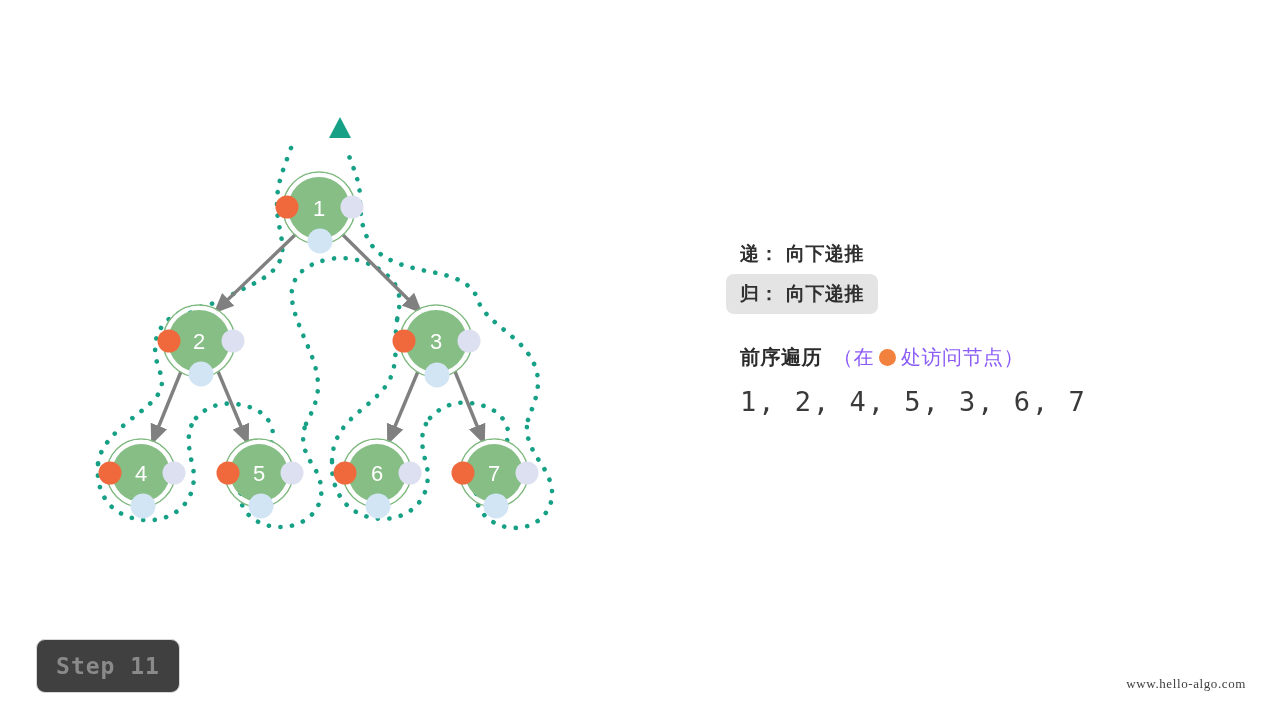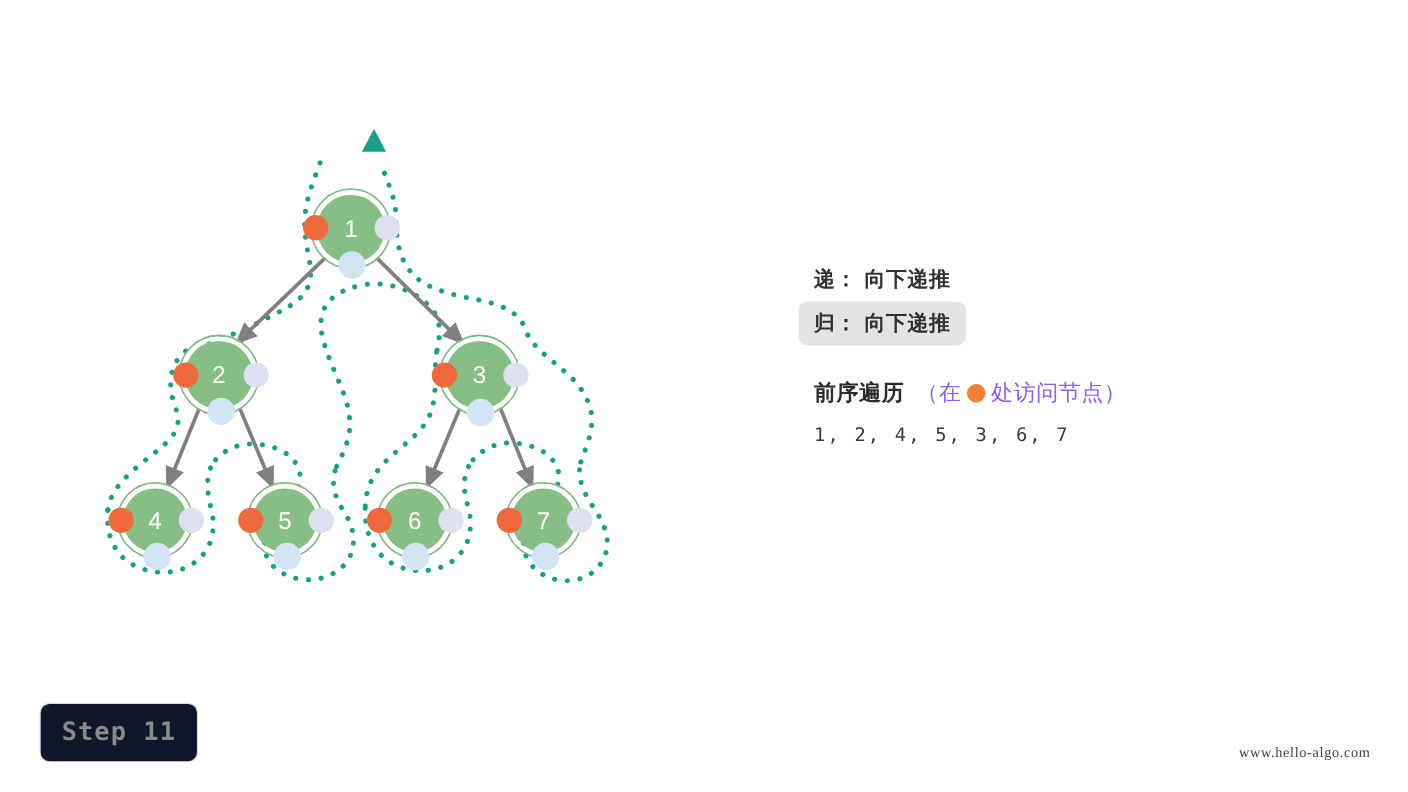--- a/index.html
+++ b/index.html
@@ -86,36 +86,36 @@
     width: 17px;
     height: 17px;
     border-radius: 50%;
     background: #f2813d;
     vertical-align: -2px;
     margin: 0 5px;
   }
   #order-sequence {
     margin-top: 15px;
     font-family: "DejaVu Sans Mono", "Liberation Mono", monospace;
-    font-size: 17px;
+    font-size: 27px;
     color: #3a3a3a;
     letter-spacing: 2px;
   }
 
   
   #step-badge {
     position: absolute;
     left: 36px;
     top: 639px;
     width: 144px;
     height: 54px;
     box-sizing: border-box;
     border: 1px solid #d8d8d8;
     border-radius: 9px;
-    background: #0f172a;
+    background: #404040;
     display: flex;
     align-items: center;
     justify-content: center;
     font-family: "DejaVu Sans Mono", "Liberation Mono", monospace;
     font-size: 23px;
     font-weight: bold;
     color: #8a8a8a;
     letter-spacing: 1px;
   }
 

